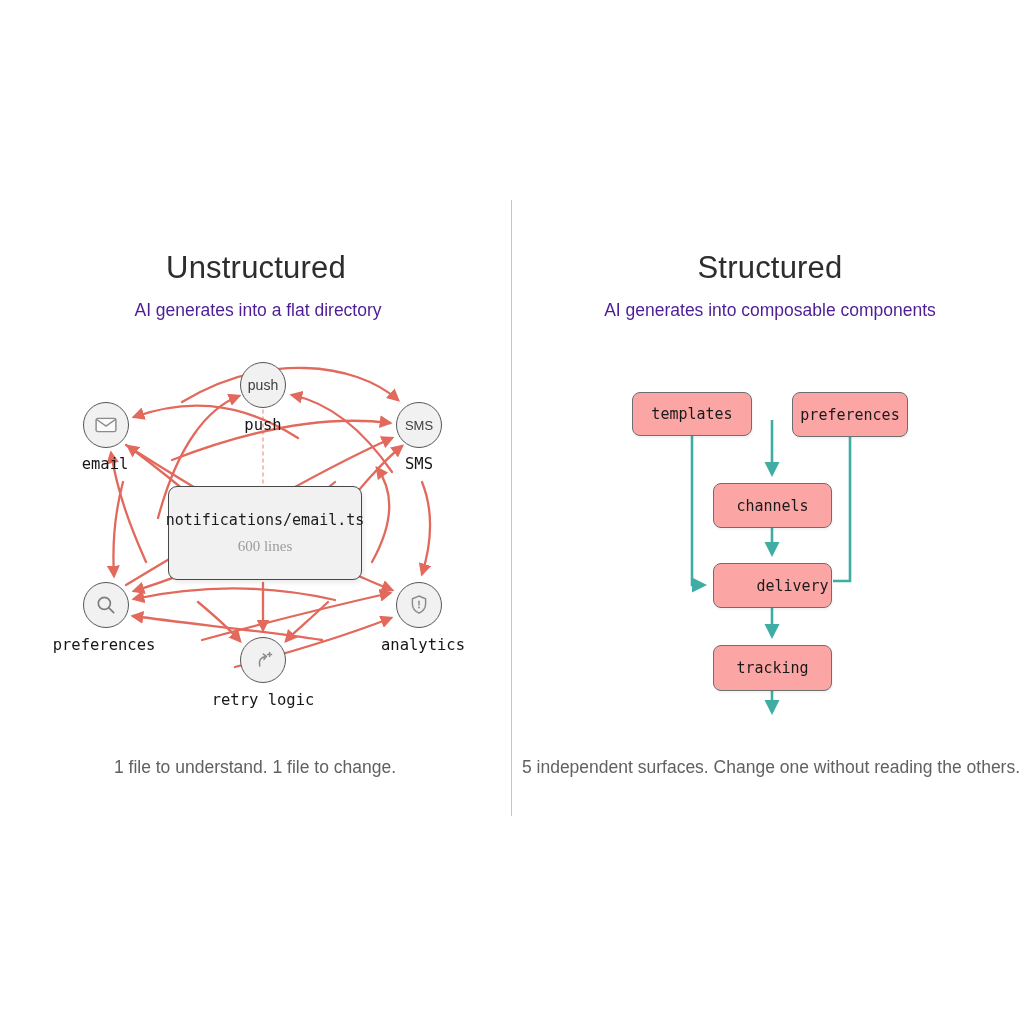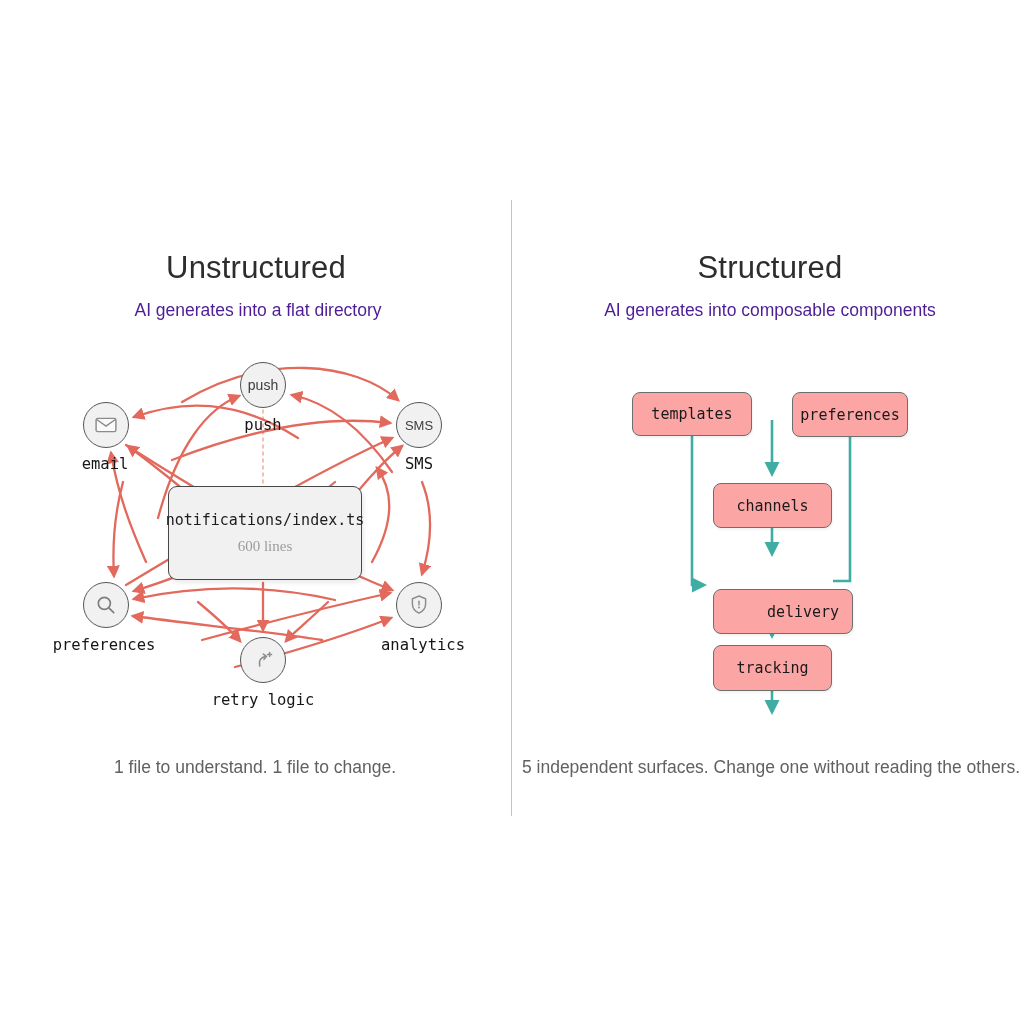--- a/index.html
+++ b/index.html
@@ -57,21 +57,21 @@
         <path d="M93,142 C85,172 82,202 84,236" marker-end="url(#arR)"></path>
         <path d="M342,222 C362,186 366,154 347,128" marker-end="url(#arR)"></path>
         <path d="M392,142 C404,172 402,202 392,234" marker-end="url(#arR)"></path>
         <path d="M96,105 C195,168 290,222 362,250" marker-end="url(#arR)"></path>
         <path d="M96,245 C195,185 295,128 362,98" marker-end="url(#arR)"></path>
         <path d="M152,62 C235,12 325,22 368,60" marker-end="url(#arR)"></path>
       </g>
     </svg>
 
     <div class="cbox">
-      <div class="cbox-title">notifications/index.ts</div>
+      <div class="cbox-title">notifications/email.ts</div>
       <div class="cbox-sub">600 lines</div>
     </div>
 
     <div class="circle-node" style="left:240px;top:362px;">
       <span class="ctext" style="font-size:14px;">push</span>
     </div>
     <div class="node-label" style="left:263px;top:416px;">push</div>
 
     <div class="circle-node" style="left:83px;top:402px;">
       <svg width="22" height="16" viewBox="0 0 20 14">
@@ -132,19 +132,19 @@
         <path d="M212,238 L212,266" marker-end="url(#arT)"></path>
         <path d="M212,321 L212,342" marker-end="url(#arT)"></path>
         <path d="M132,66 L132,215 L144,215" marker-end="url(#arT)"></path>
         <path d="M290,67 L290,211 L273,211"></path>
       </g>
     </svg>
 
     <div class="flow-box" style="left:632px;top:392px;width:120px;height:44px;">templates</div>
     <div class="flow-box" style="left:792px;top:392px;width:116px;height:45px;">preferences</div>
     <div class="flow-box" style="left:713px;top:483px;width:119px;height:45px;">channels</div>
-    <div class="flow-box" style="left:713px;top:589px;width:140px;height:45px;padding-left:40px;">delivery</div>
+    <div class="flow-box" style="left:713px;top:563px;width:119px;height:45px;padding-left:40px;">delivery</div>
     <div class="flow-box" style="left:713px;top:645px;width:119px;height:46px;">tracking</div>
 
     <p class="panel-caption" style="left:771px;top:757px;">5 independent surfaces. Change one without reading the others.</p>
   </section>
 
 </div>
 
 </body></html>

